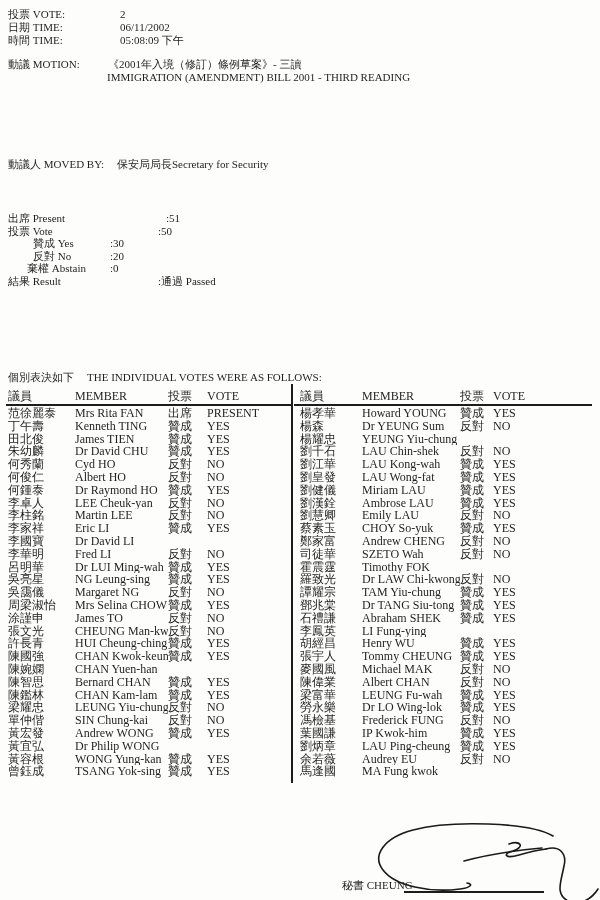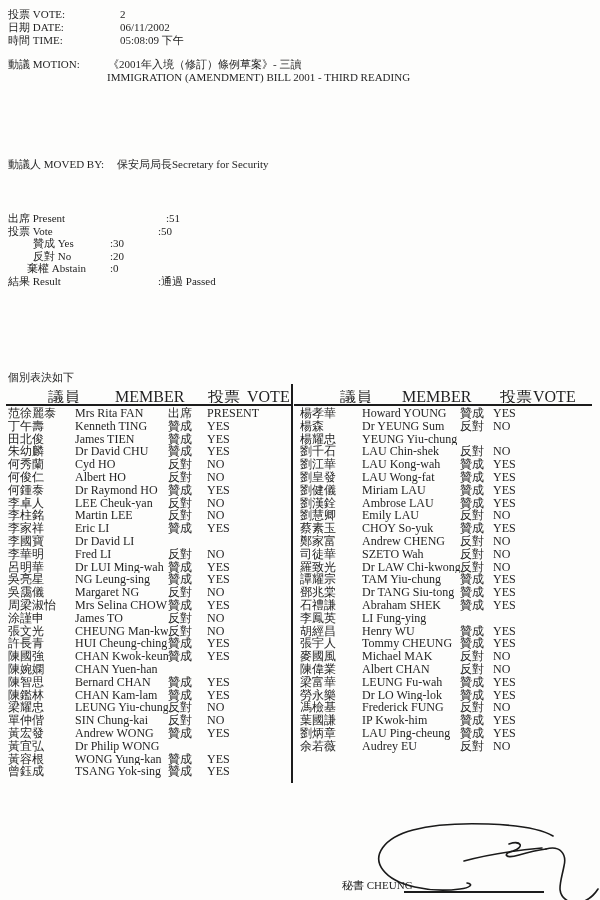--- a/index.html
+++ b/index.html
@@ -13,42 +13,42 @@
   }
   .abs { position:absolute; white-space:nowrap; }
   .rule-h { position:absolute; background:#1c1c1c; height:2px; }
   .rule-v { position:absolute; background:#1c1c1c; width:1.5px; }
   .thin { height:1.5px; }
 
   .vhead, .vrow { display:flex; white-space:nowrap; }
   .vhead { position:absolute; }
   .rows  { position:absolute; }
   .vrow  { height:12.8px; line-height:12.8px; font-size:12px; }
-  .vhead { font-size:16px;margin-left:40px; }
+  .vhead { font-size:12px; }
   .cell  { display:block; overflow:hidden; }
 
   .tbl-left  .c-zh  { width:67px; }
   .tbl-left  .c-en  { width:93px; }
   .tbl-left  .c-vzh { width:39px; }
   .tbl-left  .c-ven { flex:1; }
   .tbl-right .c-zh  { width:62px; }
   .tbl-right .c-en  { width:98px; }
   .tbl-right .c-vzh { width:33px; }
   .tbl-right .c-ven { flex:1; }
 
   .sig { position:absolute; left:368px; top:816px; }
 </style>
 </head>
 <body>
 
 <div class="page">
 
   <div class="abs" style="left:8px;top:8px">投票 VOTE:</div>
   <div class="abs" style="left:120px;top:8px">2</div>
-  <div class="abs" style="left:8px;top:21px">日期 DATE:</div>
+  <div class="abs" style="left:8px;top:21px">日期 TIME:</div>
   <div class="abs" style="left:120px;top:21px">06/11/2002</div>
   <div class="abs" style="left:8px;top:34px">時間 TIME:</div>
   <div class="abs" style="left:120px;top:34px">05:08:09 下午</div>
 
   <div class="abs" style="left:8px;top:58px">動議 MOTION:</div>
   <div class="abs" style="left:108px;top:58px">《2001年入境（修訂）條例草案》- 三讀</div>
   <div class="abs" style="left:107px;top:71px">IMMIGRATION (AMENDMENT) BILL 2001 - THIRD READING</div>
 
   <div class="abs" style="left:8px;top:158px">動議人 MOVED BY:</div>
   <div class="abs" style="left:117px;top:158px">保安局局長Secretary for Security</div>
@@ -60,20 +60,21 @@
   <div class="abs" style="left:33px;top:237px">贊成 Yes</div>
   <div class="abs" style="left:110px;top:237px">:30</div>
   <div class="abs" style="left:33px;top:249.5px">反對 No</div>
   <div class="abs" style="left:110px;top:249.5px">:20</div>
   <div class="abs" style="left:27px;top:262px">棄權 Abstain</div>
   <div class="abs" style="left:110px;top:262px">:0</div>
   <div class="abs" style="left:8px;top:274.5px">結果 Result</div>
   <div class="abs" style="left:158px;top:275px">:通過 Passed</div>
 
   <div class="abs" style="left:8px;top:371px">個別表決如下</div>
+  <div class="abs" style="left:87px;top:371px">THE INDIVIDUAL VOTES WERE AS FOLLOWS:</div>
 
   <div class="vhead tbl-left" style="left:8px;top:390px;width:283px">
     <span class="cell c-zh">議員</span>
     <span class="cell c-en">MEMBER</span>
     <span class="cell c-vzh">投票</span>
     <span class="cell c-ven">VOTE</span>
   </div>
 
   <div class="vhead tbl-right" style="left:300px;top:390px;width:292px">
     <span class="cell c-zh">議員</span>
@@ -329,20 +330,26 @@
         <span class="cell c-vzh">反對</span>
         <span class="cell c-ven">NO</span>
       </div>
       <div class="vrow">
         <span class="cell c-zh">司徒華</span>
         <span class="cell c-en">SZETO Wah</span>
         <span class="cell c-vzh">反對</span>
         <span class="cell c-ven">NO</span>
       </div>
       <div class="vrow">
+        <span class="cell c-zh">霍震霆</span>
+        <span class="cell c-en">Timothy FOK</span>
+        <span class="cell c-vzh"></span>
+        <span class="cell c-ven"></span>
+      </div>
+      <div class="vrow">
         <span class="cell c-zh">羅致光</span>
         <span class="cell c-en">Dr LAW Chi-kwong</span>
         <span class="cell c-vzh">反對</span>
         <span class="cell c-ven">NO</span>
       </div>
       <div class="vrow">
         <span class="cell c-zh">譚耀宗</span>
         <span class="cell c-en">TAM Yiu-chung</span>
         <span class="cell c-vzh">贊成</span>
         <span class="cell c-ven">YES</span>
@@ -417,20 +424,26 @@
         <span class="cell c-zh">劉炳章</span>
         <span class="cell c-en">LAU Ping-cheung</span>
         <span class="cell c-vzh">贊成</span>
         <span class="cell c-ven">YES</span>
       </div>
       <div class="vrow">
         <span class="cell c-zh">余若薇</span>
         <span class="cell c-en">Audrey EU</span>
         <span class="cell c-vzh">反對</span>
         <span class="cell c-ven">NO</span>
+      </div>
+      <div class="vrow">
+        <span class="cell c-zh">馬逢國</span>
+        <span class="cell c-en">MA Fung kwok</span>
+        <span class="cell c-vzh"></span>
+        <span class="cell c-ven"></span>
       </div>
     </div>
 
   <svg class="sig" width="232" height="92" viewBox="0 0 232 92">
     <g fill="none" stroke="#1a1a1a" stroke-width="1.6" stroke-linecap="round">
       <path d="M 185 20 C 162 6, 82 4, 45 14 C 15 22, 4 40, 15 54 C 27 70, 62 77, 92 73 C 102 72, 106 68, 99 67"></path>
       <path d="M 96 45 C 122 38, 152 34, 174 32"></path>
       <path d="M 141 28 C 153 24, 157 31, 145 35 C 134 38, 137 43, 151 39 C 161 36, 170 34, 178 33"></path>
       <path d="M 178 33 C 192 29, 199 38, 196 50 C 193 66, 187 78, 200 85 C 211 90, 223 84, 230 73"></path>
     </g>

